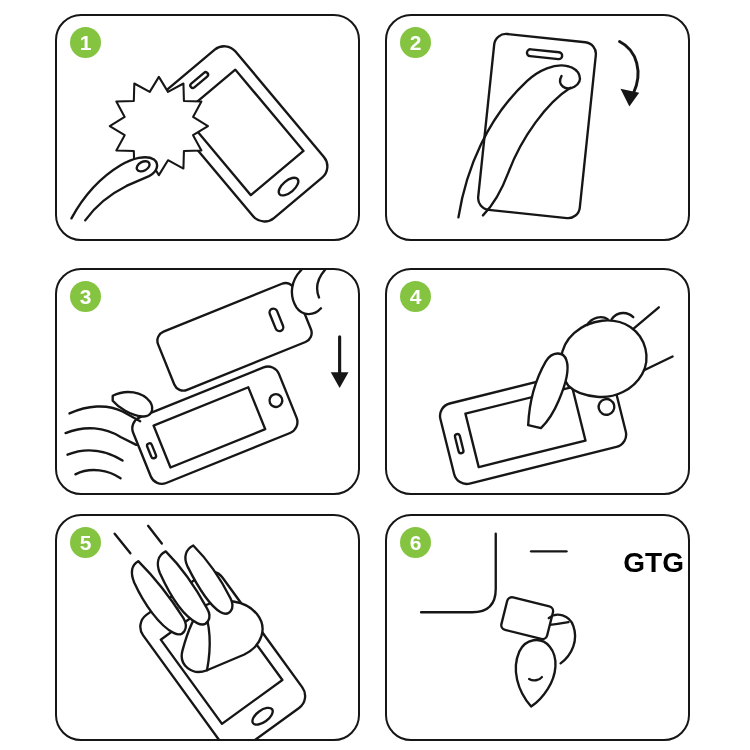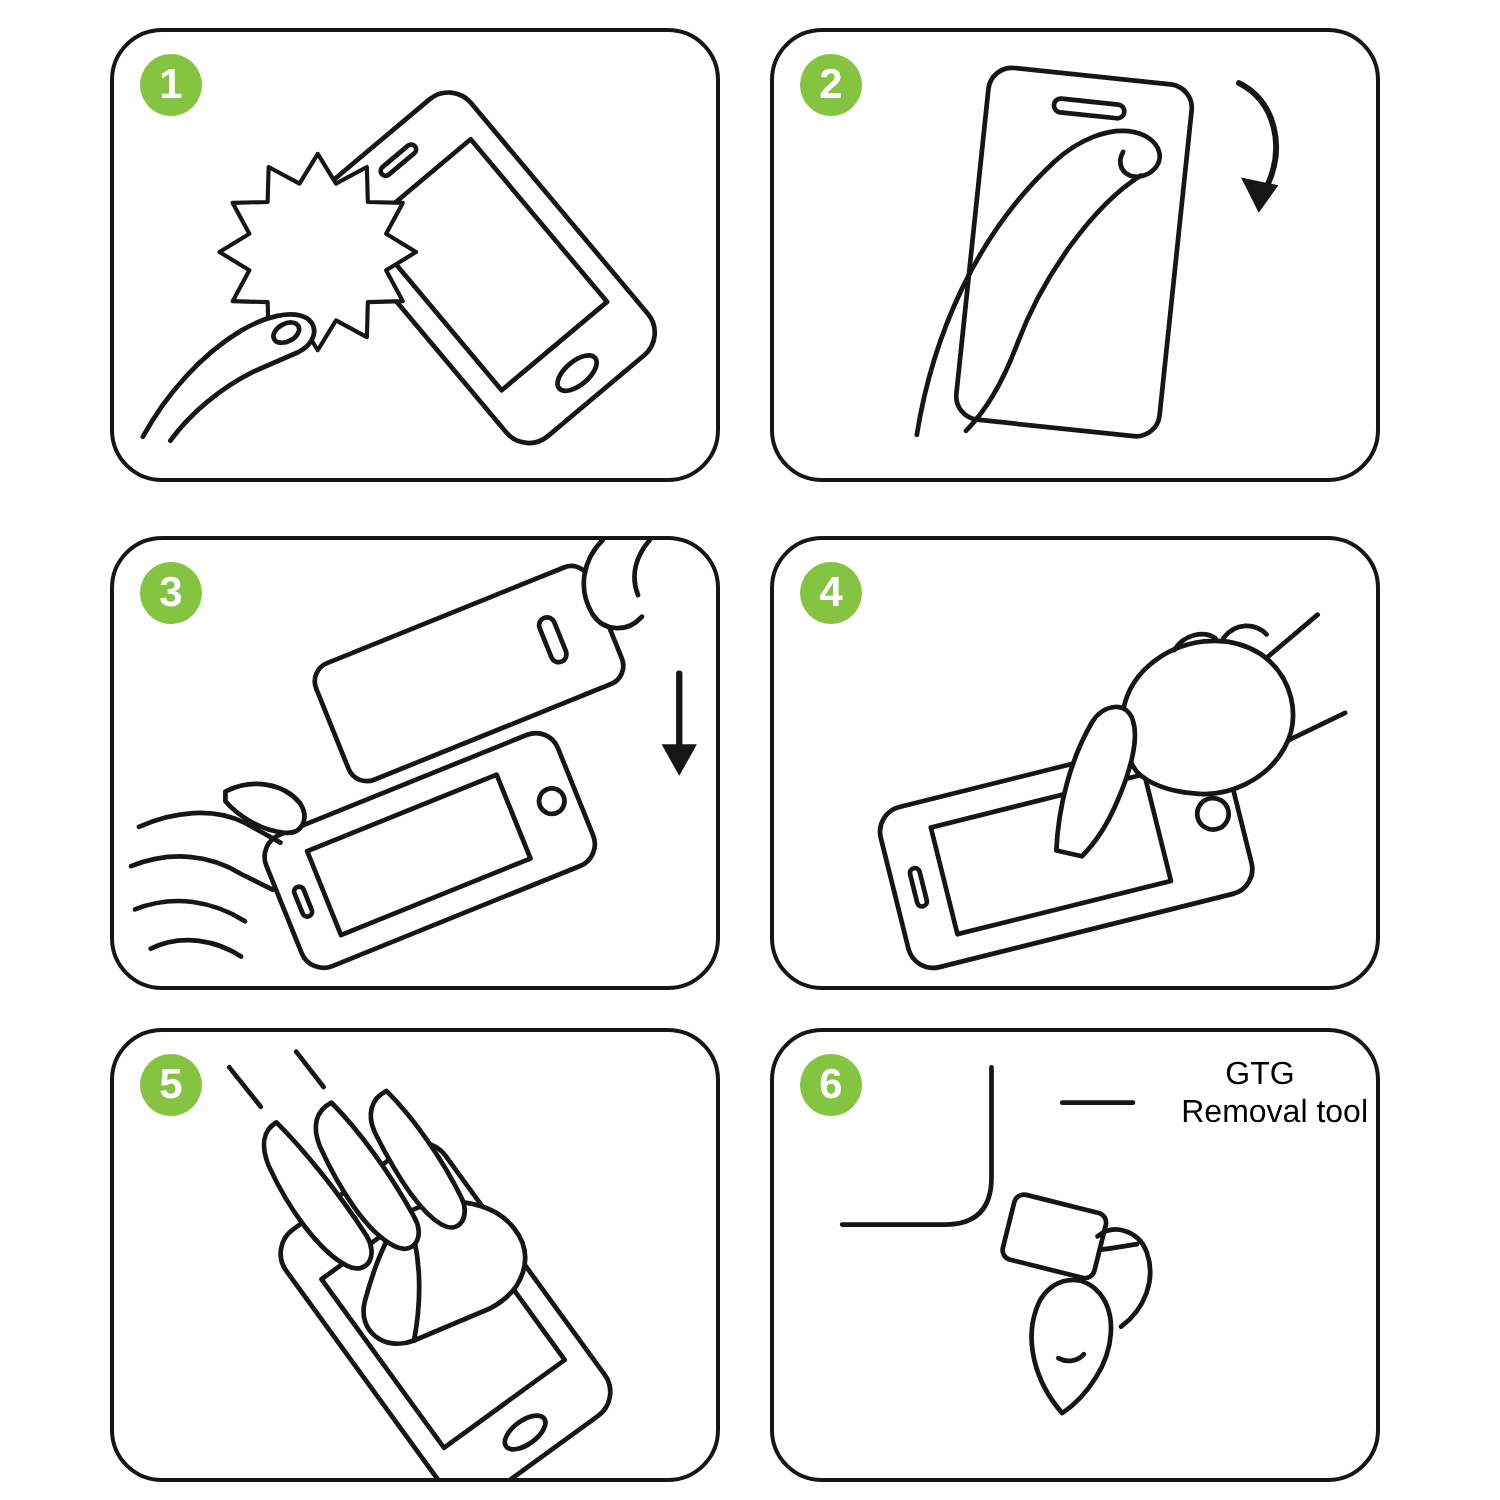--- a/index.html
+++ b/index.html
@@ -7,22 +7,22 @@
   .sheet{position:relative;width:750px;height:750px;background:#fff;overflow:hidden;}
   .panel{position:absolute;width:305px;height:227px;border:2.5px solid #161616;
          border-radius:26px;background:#fff;box-sizing:border-box;}
   .p1{left:55px;top:14px}.p2{left:385px;top:14px}
   .p3{left:55px;top:268px}.p4{left:385px;top:268px}
   .p5{left:55px;top:514px}.p6{left:385px;top:514px}
   .panel svg{position:absolute;left:0;top:0;width:100%;height:100%;}
   .badge{position:absolute;left:13px;top:11px;width:31px;height:31px;border-radius:50%;
          background:var(--badge-green,#85c441);color:#fff;font-weight:bold;font-size:21px;
          line-height:31px;text-align:center;z-index:2;}
-  .tool-label{position:absolute;top:12px;right:4px;color:#000;font-weight:normal;
-              font-size:16px;line-height:1.2;text-align:left;z-index:2;}
+  .tool-label{position:absolute;top:30px;right:4px;color:#000;font-weight:bold;
+              font-size:28px;line-height:1.2;text-align:left;z-index:2;}
   .tool-label .l1{display:block;margin-left:22px;}
   .tool-label .l2{display:block;}
 </style>
 </head>
 <body>
 
 <div class="sheet">
 
   <section class="panel p1">
     <span class="badge">1</span>
@@ -142,21 +142,20 @@
           <line x1="92" y1="10" x2="106" y2="28"></line>
         </g>
       </g>
     </svg>
   </section>
 
   <section class="panel p6">
     <span class="badge">6</span>
     <div class="tool-label">
       <span class="l1">GTG</span>
-      <span class="l2">Removal tool</span>
     </div>
     <svg viewBox="0 0 305 227">
       <g stroke="#161616" stroke-width="2.4" fill="none" stroke-linecap="round" stroke-linejoin="round">
         <g>
           <path d="M110,18 L110,74 Q110,98 86,98 L34,98"></path>
           <path d="M118,112 C140,114 162,112 184,108"></path>
         </g>
         <line x1="146" y1="36" x2="182" y2="36"></line>
         <g transform="translate(142,104) rotate(14)">
           <rect x="-24" y="-17" width="48" height="34" rx="5" fill="#fff"></rect>

